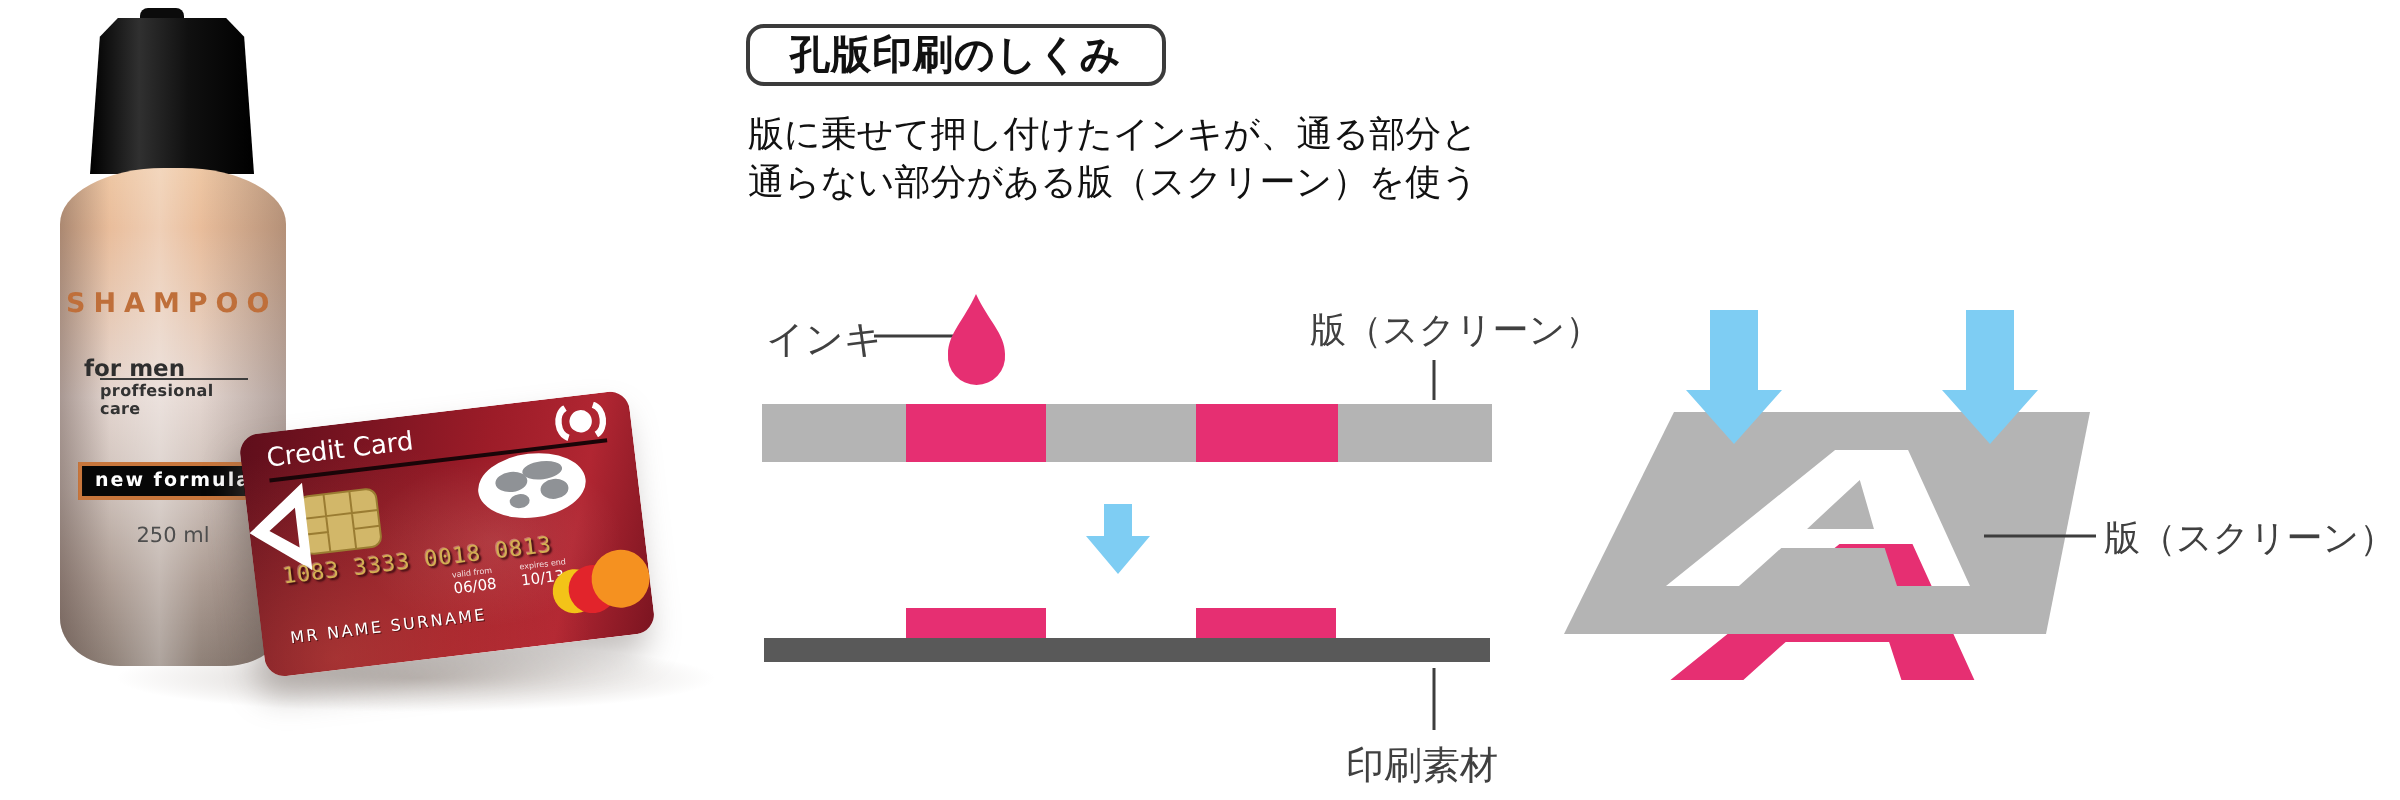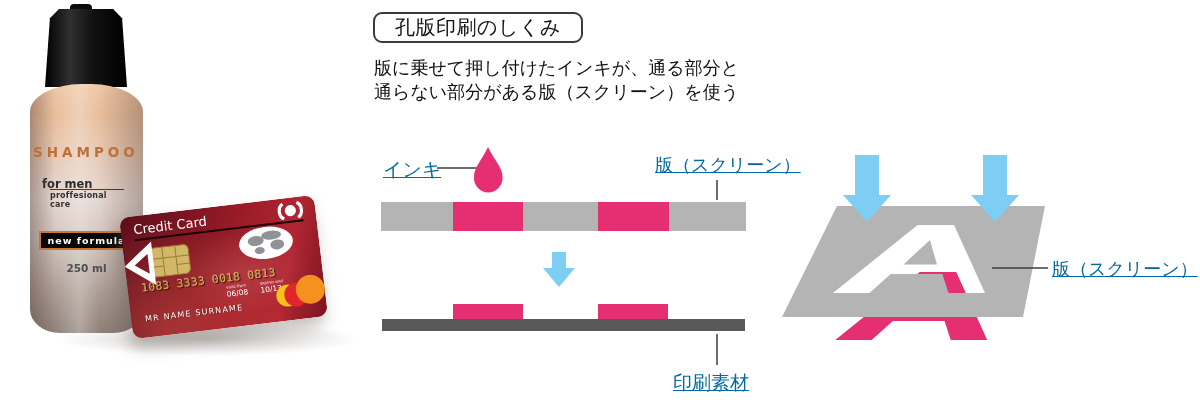--- a/index.html
+++ b/index.html
@@ -22,21 +22,21 @@
     background:linear-gradient(90deg,rgba(70,50,45,.38) 0%,rgba(255,255,255,0) 22%,
       rgba(255,255,255,.28) 44%,rgba(255,255,255,0) 62%,rgba(70,50,45,.32) 100%);}
   .bottle-brand{left:0;top:60px;width:100%;font-size:13.5px;font-weight:bold;
     letter-spacing:4px;padding-left:3px;color:#bf6f3a;}
   .bottle-sub{left:12px;top:93px;width:100%;font-size:11.5px;font-weight:bold;color:#2e2e2e;}
   .bottle-care{left:20px;top:105px;width:74px;border-top:1.5px solid #3c3c3c;padding-top:1px;
     text-align:left;font-size:8px;font-weight:bold;letter-spacing:.2px;color:#333;}
   .bottle-badge{left:50%;top:147px;transform:translateX(-50%);background:#070707;
     border:2px solid #c8763c;color:#fff;font-size:9.5px;font-weight:bold;letter-spacing:1px;
     padding:2px 7px;white-space:nowrap;}
-  .bottle-vol{left:0;top:178px;width:100%;text-align:center;font-size:10.5px;font-weight:bold;color:#4e4e4e;}
+  .bottle-vol{left:0;top:178px;width:100%;text-align:center;font-size:10.5px;font-weight:normal;color:#4e4e4e;}
 
   .credit-card{left:119px;top:218px;width:196px;height:122px;border-radius:10px;
     transform:rotate(-6.8deg);transform-origin:0 0;
     background:radial-gradient(120% 160% at 18% 95%,rgba(255,120,90,.30),rgba(255,120,90,0) 55%),
       linear-gradient(108deg,#5e0e1b 0%,#7e1522 30%,#9c1c28 55%,#b12632 78%,#7a1420 100%);
     box-shadow:-4px 10px 16px rgba(110,100,95,.4);}
   .card-map{left:55px;top:25px;width:130px;height:85px;
     background:radial-gradient(closest-side,rgba(255,225,210,.12),rgba(255,225,210,0));}
   .card-title{left:13px;top:6px;font-size:13px;color:#fff;}
   .card-underline{left:13px;top:23px;width:170px;height:1.5px;background:#1a0508;}
@@ -55,23 +55,23 @@
   .card-holder{left:14px;top:99px;font-size:8px;letter-spacing:1.2px;color:#fff;
     text-shadow:.5px .5px 0 rgba(60,10,10,.8);}
   .cc{border-radius:50%;}
   .cc-yellow{left:147px;top:86px;width:22px;height:22px;background:#f3c318;}
   .cc-red{left:155px;top:85px;width:24px;height:24px;background:#e2242b;}
   .cc-orange{left:167px;top:79px;width:29px;height:29px;background:#f59120;}
 
   
   .dg-title{left:373px;top:12px;width:210px;height:31px;border:2px solid #3b3b3b;border-radius:9px;
     display:flex;align-items:center;padding-left:20px;box-sizing:border-box;
-    font-size:20px;font-weight:normal;letter-spacing:.5px;color:#111;}
+    font-size:20px;font-weight:bold;letter-spacing:.5px;color:#111;}
   .dg-desc{left:374px;top:56px;font-size:18px;line-height:23.5px;color:#111;}
-  .lbl{font-size:19px;color:#0369a1;white-space:nowrap;text-decoration:underline;}
+  .lbl{font-size:19px;color:#404040;white-space:nowrap;}
   .lbl-ink{left:383px;top:157px;}
   .lbl-screen{left:655px;top:153px;font-size:18px;}
   .lbl-substrate{left:673px;top:370px;}
   .lbl-screen-right{left:1052px;top:257px;font-size:18px;}
   .overlay{left:0;top:0;}
 </style>
 </head>
 <body>
 
 <div class="canvas">

